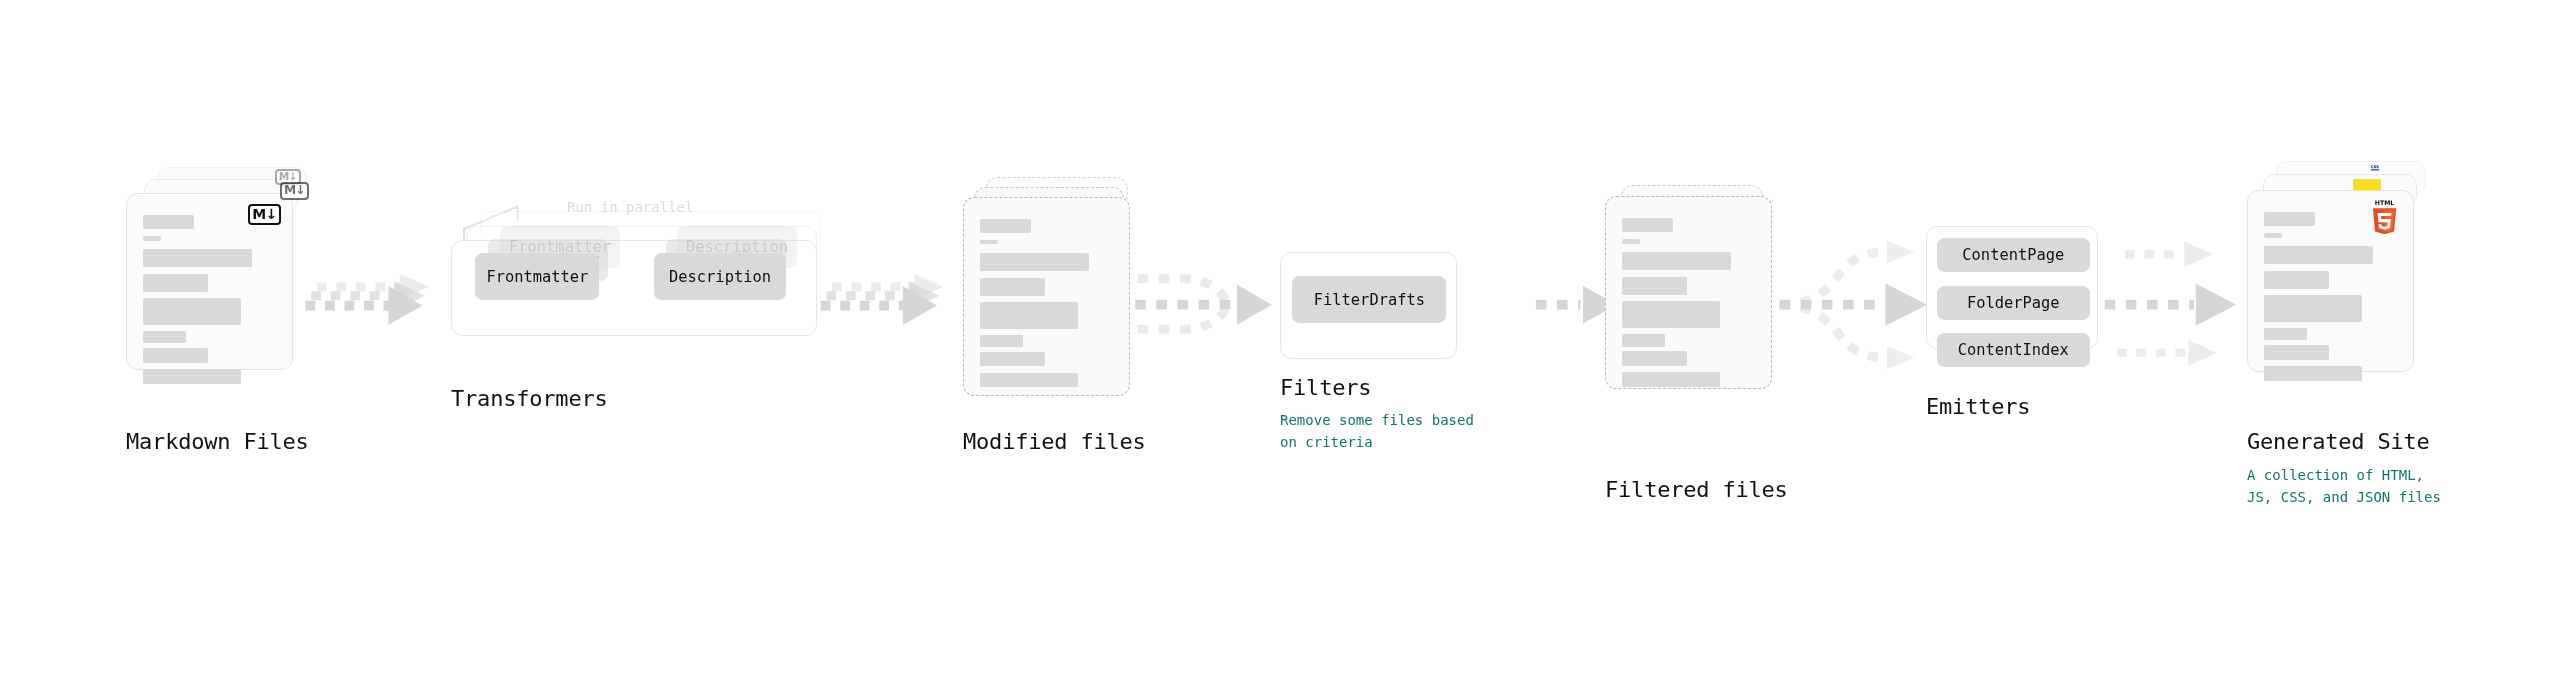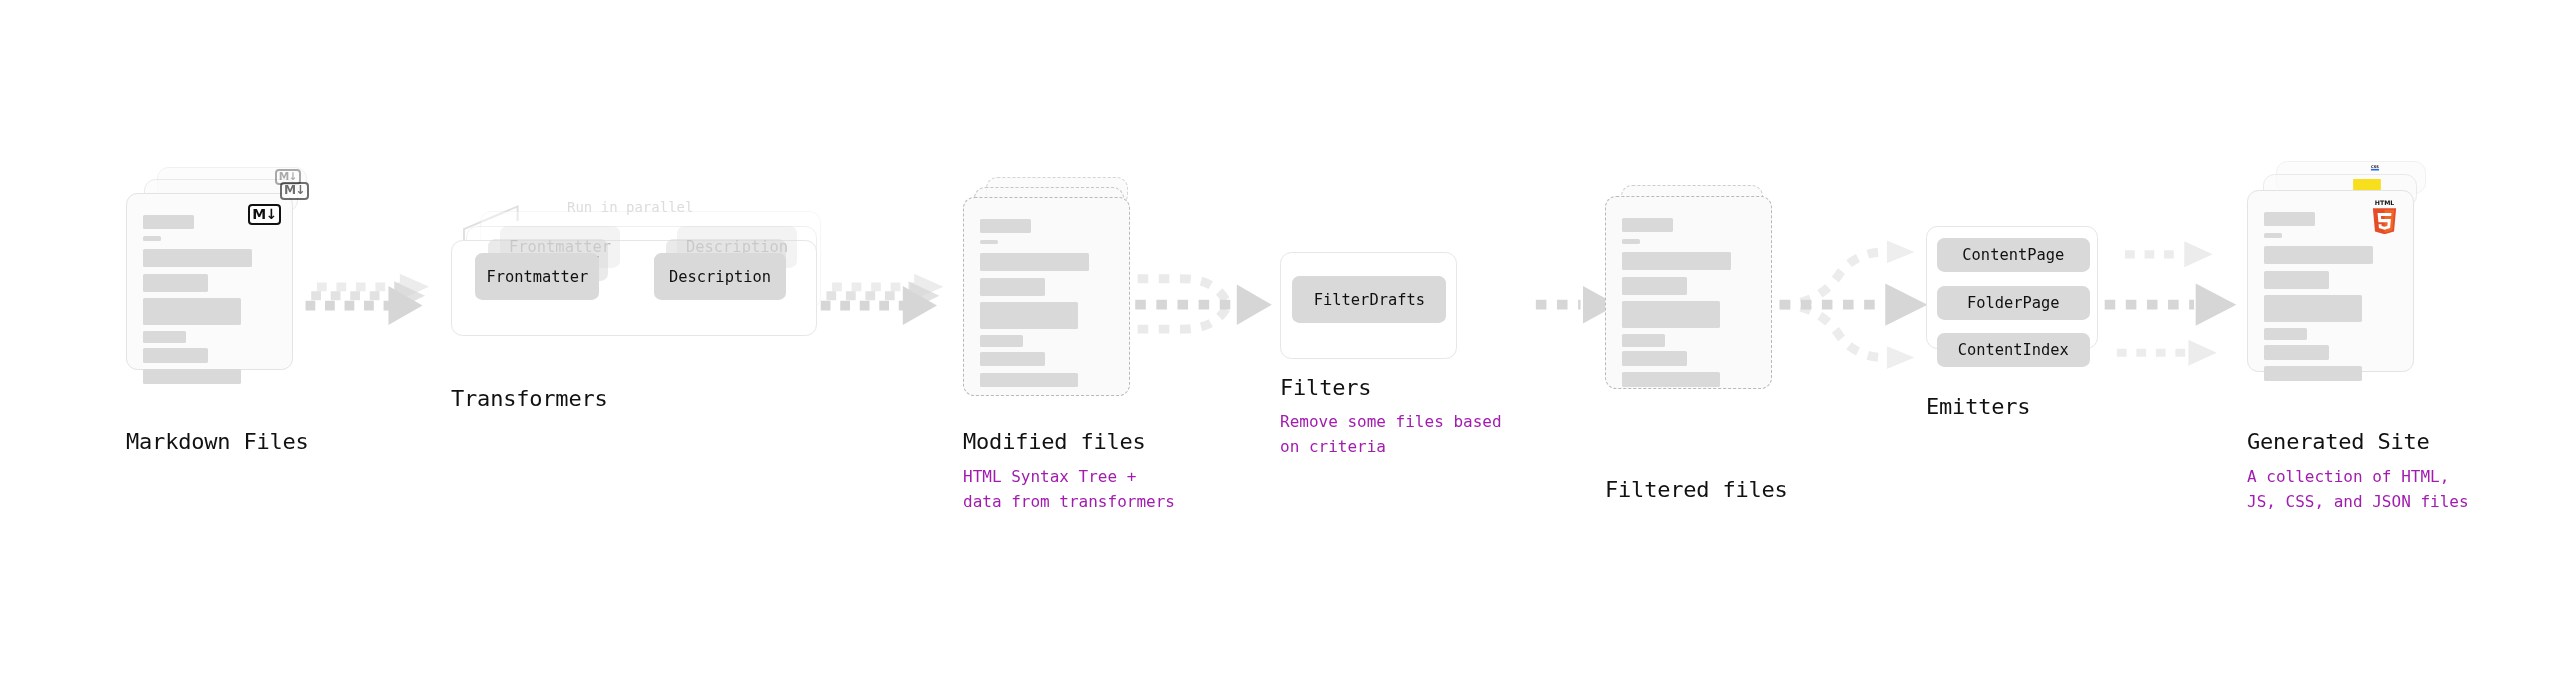--- a/index.html
+++ b/index.html
@@ -84,23 +84,23 @@
     position: absolute;
     font-family: "DejaVu Sans Mono", "Liberation Mono", monospace;
     font-size: 22px;
     color: #111111;
     white-space: nowrap;
     letter-spacing: -0.2px;
   }
   .subtitle {
     position: absolute;
     font-family: "DejaVu Sans Mono", "Liberation Mono", monospace;
-    font-size: 16px;
+    font-size: 14px;
     line-height: 1.55;
-    color: #a21caf;
+    color: #0f766e;
     white-space: pre-line;
   }
   .sub-list {
     position: absolute;
     font-family: "DejaVu Sans Mono", "Liberation Mono", monospace;
     font-size: 14px;
     line-height: 1.6;
     color: #1a1a1a;
   }
   .sub-list .bullet-row { white-space: nowrap; padding-left: 11.4px; }
@@ -265,22 +265,20 @@
         <div class="skel" style="left:16.3px; top:55px;  width:109px; height:18px;"></div>
         <div class="skel" style="left:16.3px; top:80px;  width:65px;  height:18px;"></div>
         <div class="skel" style="left:16.3px; top:104px; width:98px; height:27px;"></div>
         <div class="skel" style="left:16.3px; top:137px; width:43px;  height:12.2px;"></div>
         <div class="skel" style="left:16.3px; top:154px; width:65px;  height:14.6px;"></div>
         <div class="skel" style="left:16.3px; top:175px; width:98px; height:14.6px;"></div>
       </div>
     </div>
   </div>
   <div class="title" style="left:963px; top:429px;">Modified files</div>
-  <div class="subtitle" style="left:963px; top:465px;">HTML Syntax Tree +
-data from transformers</div>
 
   <div class="node" style="left:1280px; top:252px;">
     <div class="group g1" style="left:0; top:0; width:177px; height:107px;">
       <div class="chip" style="left:11.4px; top:23px; width:154px; height:47px;">FilterDrafts</div>
     </div>
   </div>
   <div class="title" style="left:1280px; top:375px;">Filters</div>
   <div class="subtitle" style="left:1280px; top:410px;">Remove some files based
 on criteria</div>
 

